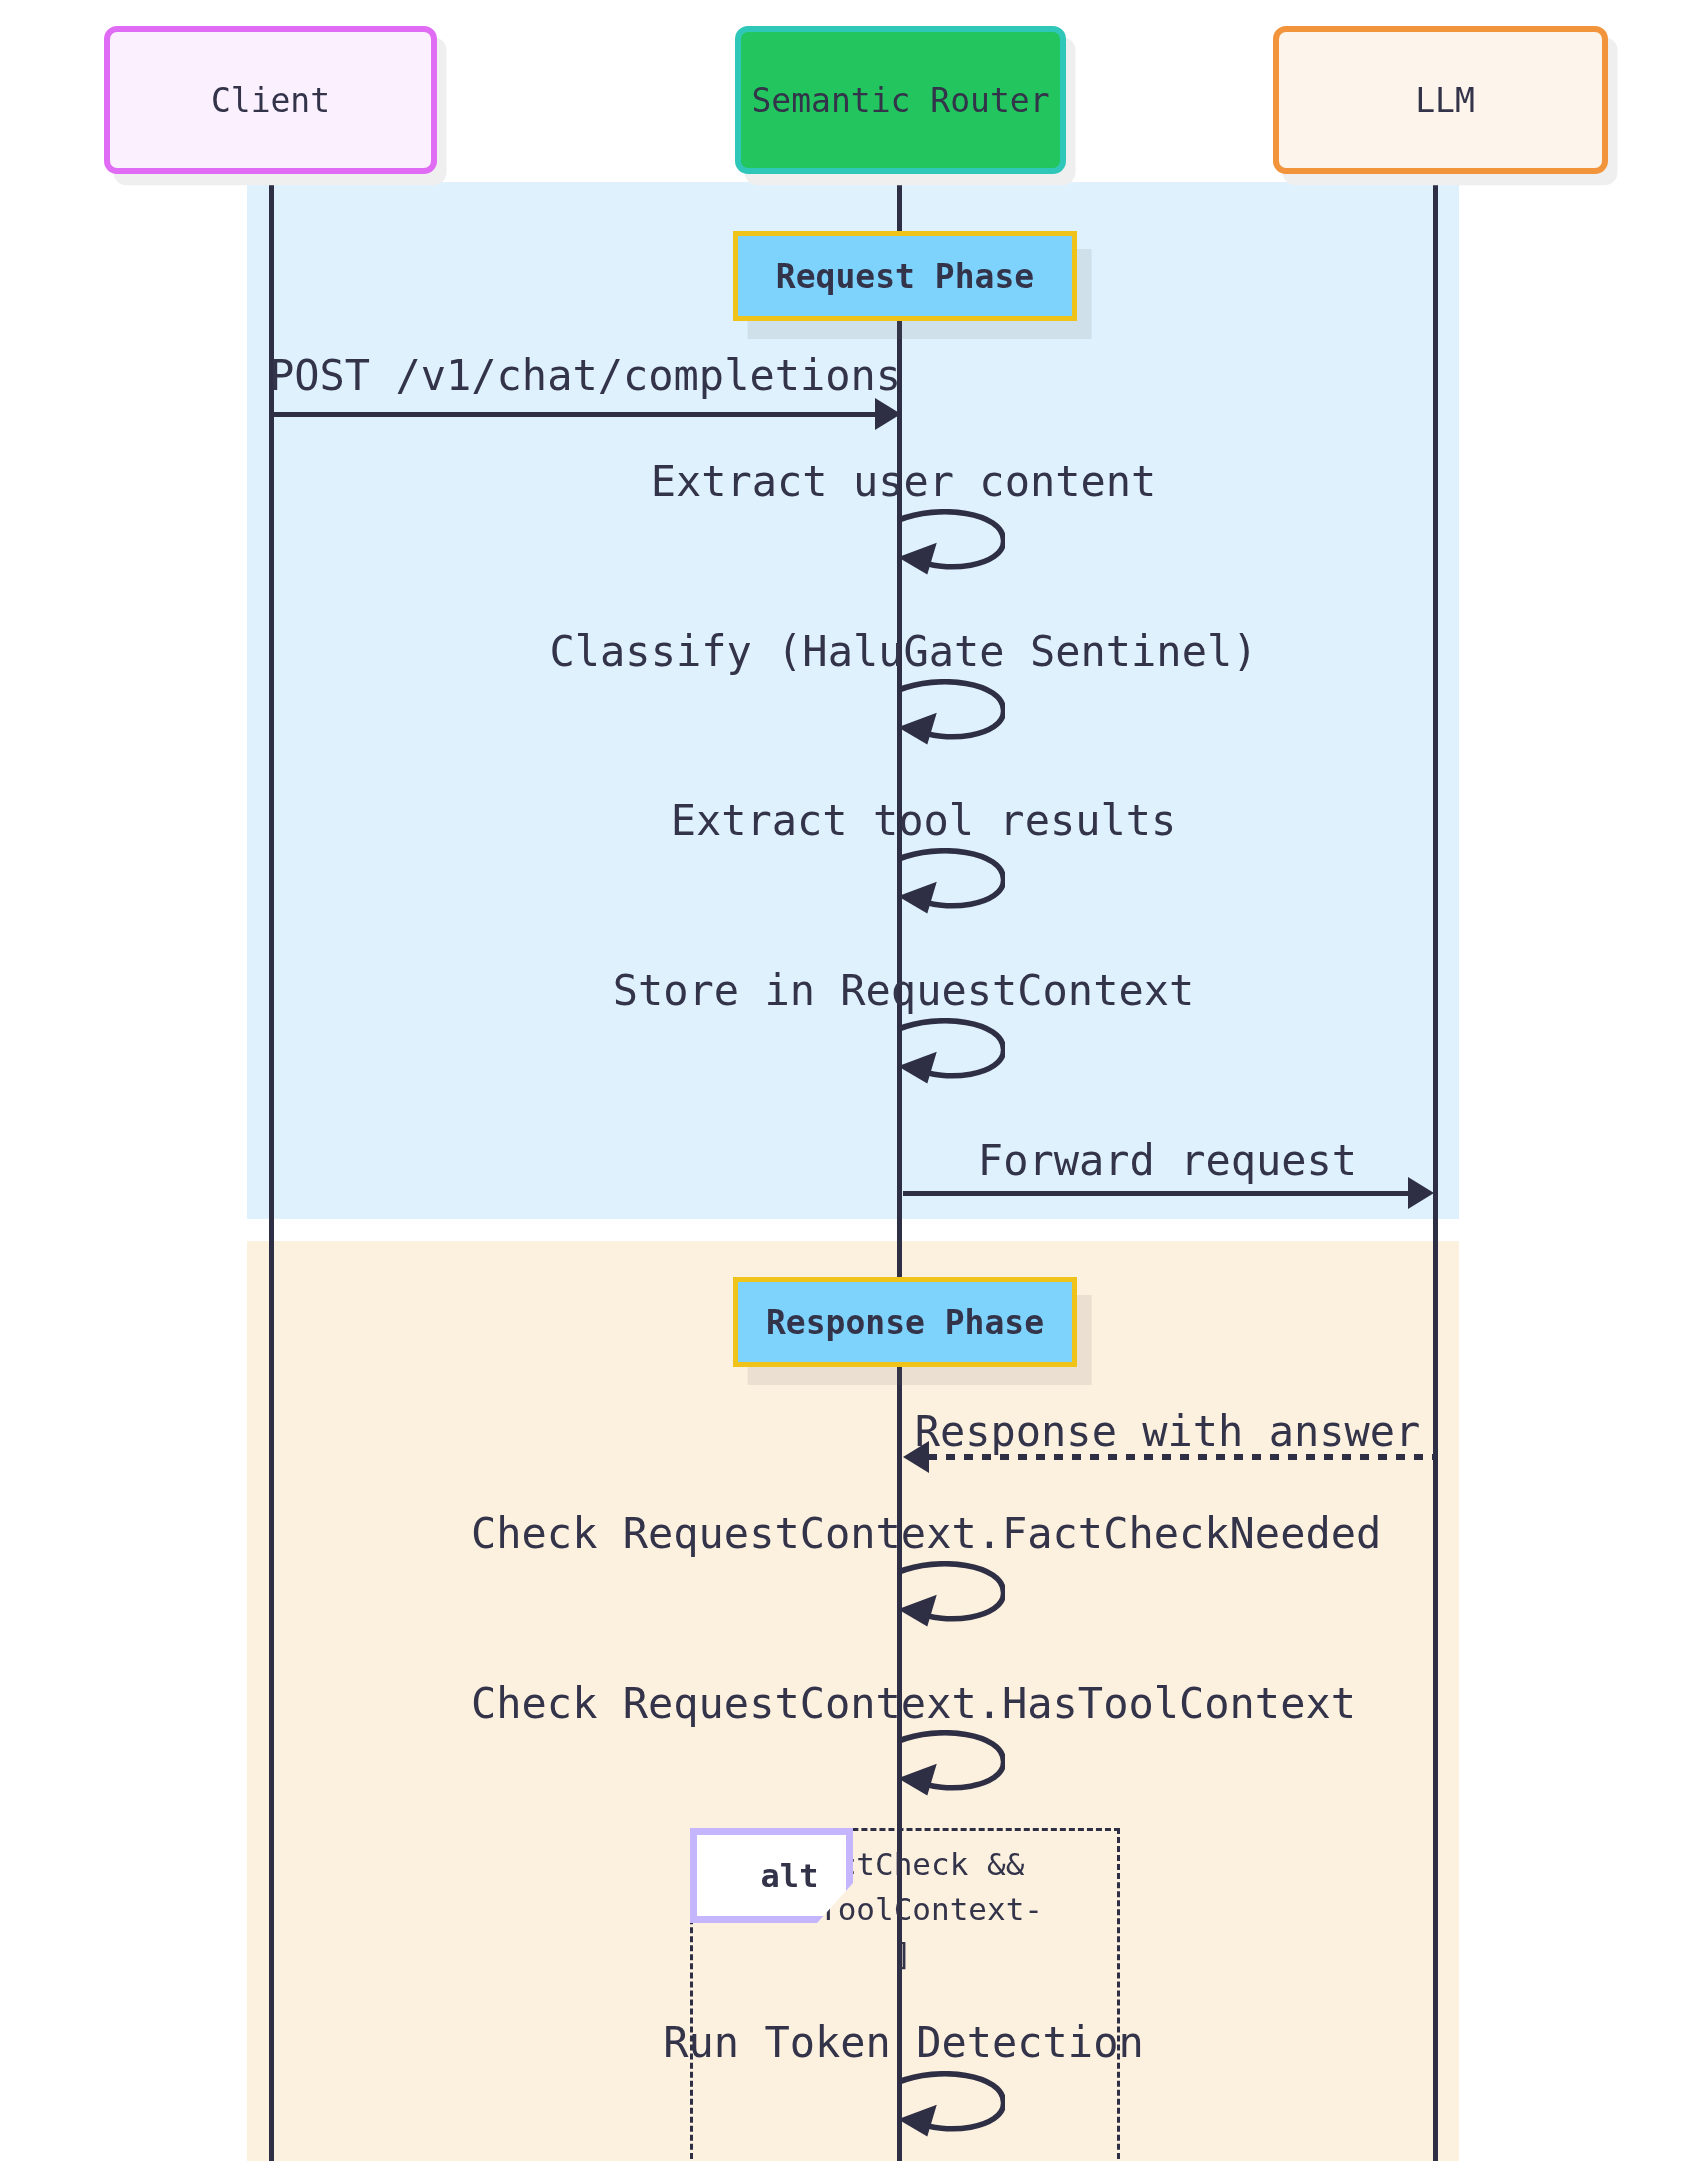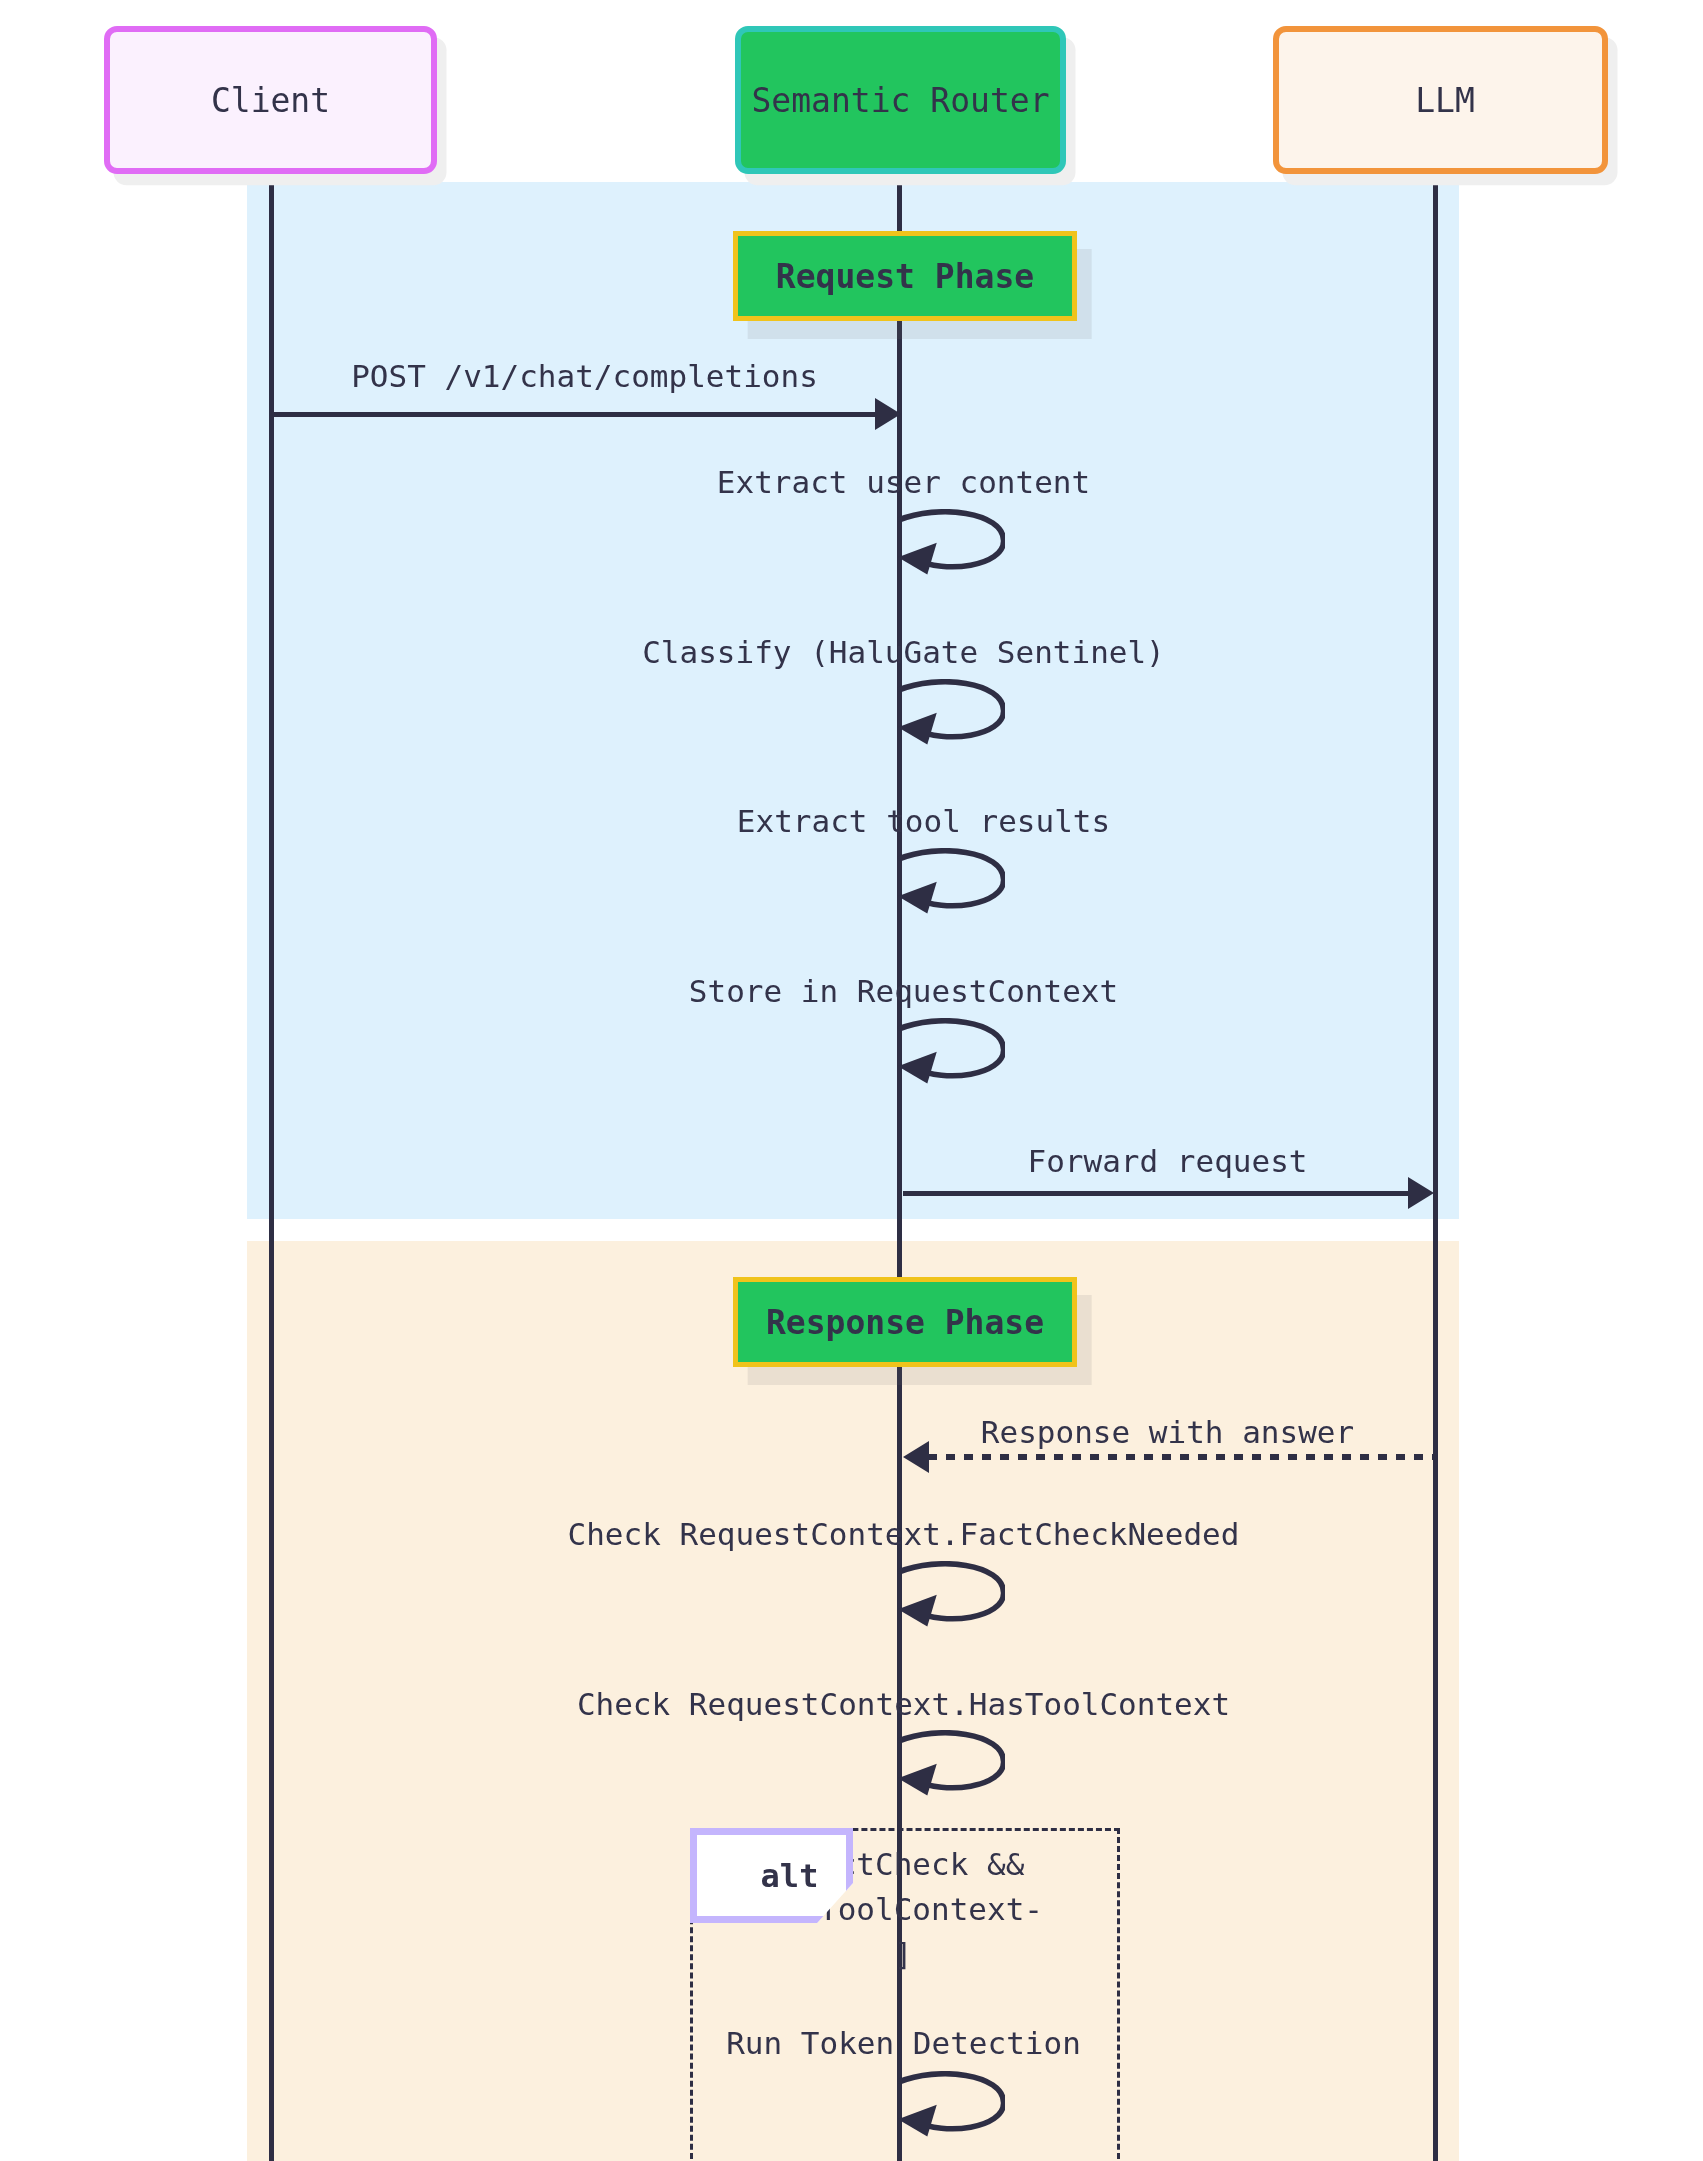--- a/index.html
+++ b/index.html
@@ -12,25 +12,25 @@
   
   .lifeline{position:absolute;top:164px;height:2922px;width:5.2px;background:#2E2E44;z-index:2;}
   
   .actor{position:absolute;height:136px;border:6px solid;border-radius:13px;
          display:flex;align-items:center;justify-content:center;
          font-size:33px;z-index:6;box-shadow:9.5px 11.2px 0 #EFEFEF;}
   .actor-client{background:#FBF1FE;border-color:#E06CF5;}
   .actor-router{background:#22c55e;border-color:#2FC7B8;}
   .actor-llm{background:#FDF4EB;border-color:#F2943B;padding-left:9px;}
   
-  .note{position:absolute;left:733px;width:334px;height:80px;background:#22c55e;
+  .note{position:absolute;left:733px;width:334px;height:80px;background:#7dd3fc;
         border:5.2px solid #F0C31B;display:flex;align-items:center;justify-content:center;
         font-size:33px;font-weight:bold;z-index:5;box-shadow:14.7px 18px 0 rgba(110,110,110,0.12);}
   
-  .msg{position:absolute;text-align:center;font-size:31px;line-height:40px;z-index:4;white-space:nowrap;}
+  .msg{position:absolute;text-align:center;font-size:42px;line-height:40px;z-index:4;white-space:nowrap;}
   .cond{position:absolute;text-align:center;font-size:31px;line-height:45px;z-index:4;}
   
   .aline{position:absolute;height:5.2px;background:#2E2E44;z-index:4;}
   .adot{position:absolute;height:5.6px;z-index:4;
         background:repeating-linear-gradient(90deg,#2E2E44 0 9px,transparent 9px 18px);}
   .ahead-r{position:absolute;width:0;height:0;z-index:4;
            border-top:16.4px solid transparent;border-bottom:16.4px solid transparent;border-left:26px solid #2E2E44;}
   .ahead-l{position:absolute;width:0;height:0;z-index:4;
            border-top:16.4px solid transparent;border-bottom:16.4px solid transparent;border-right:26px solid #2E2E44;}
   

